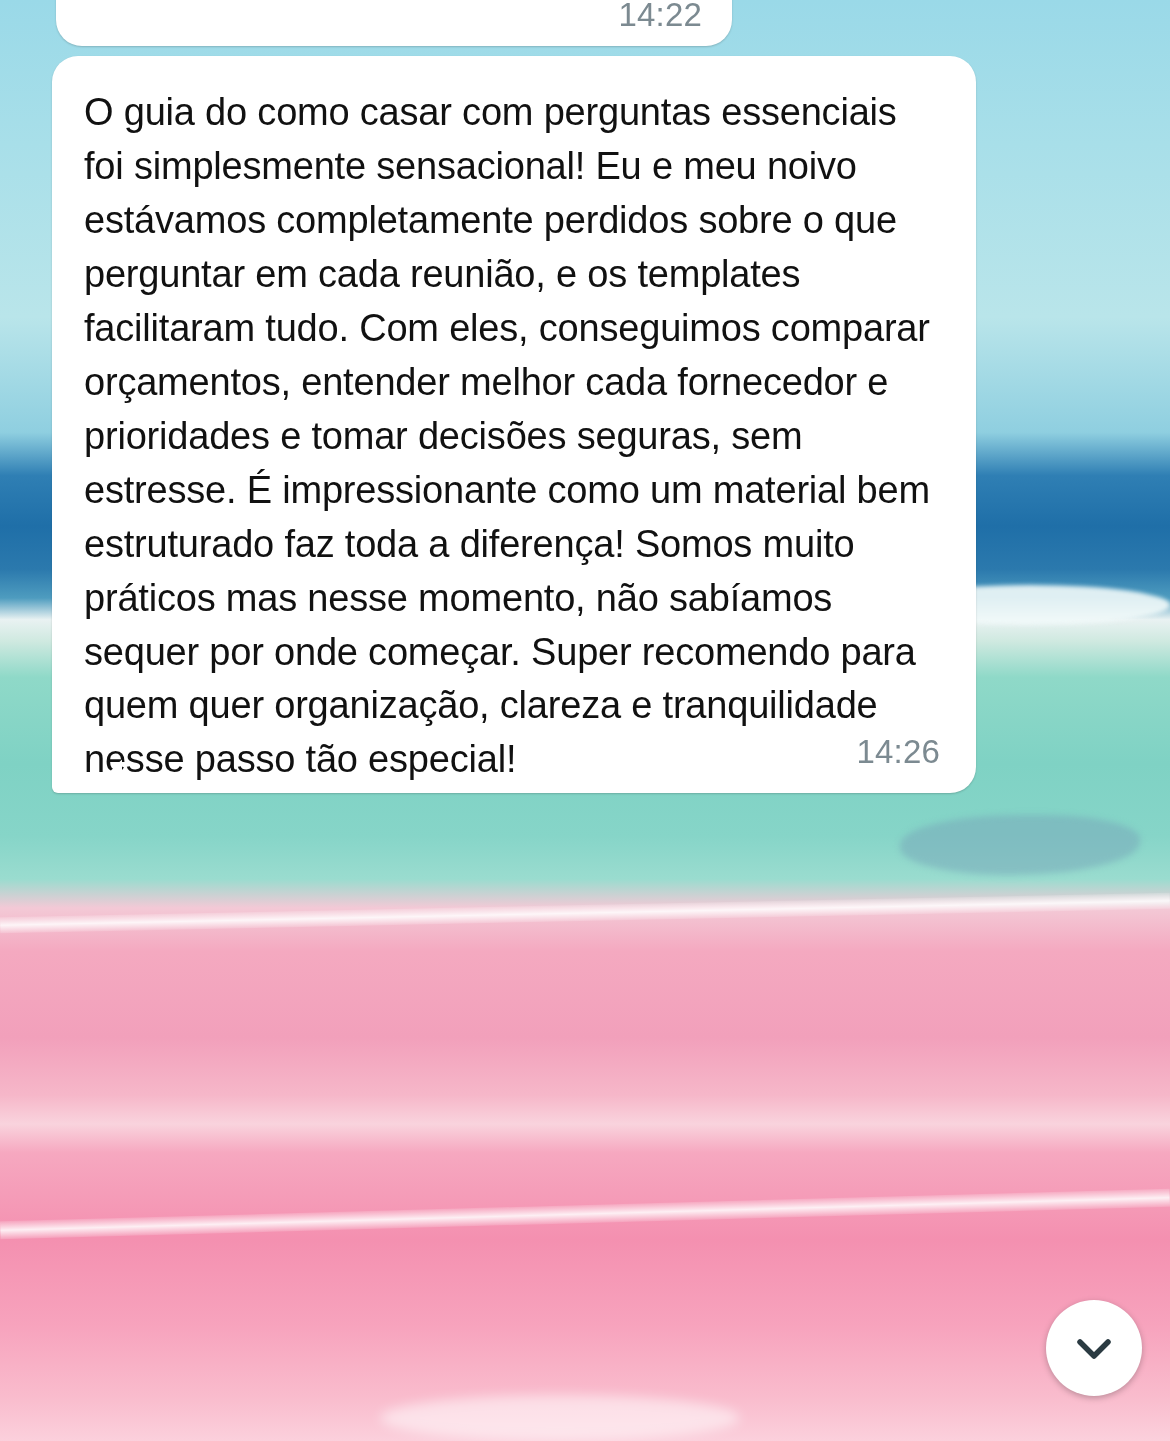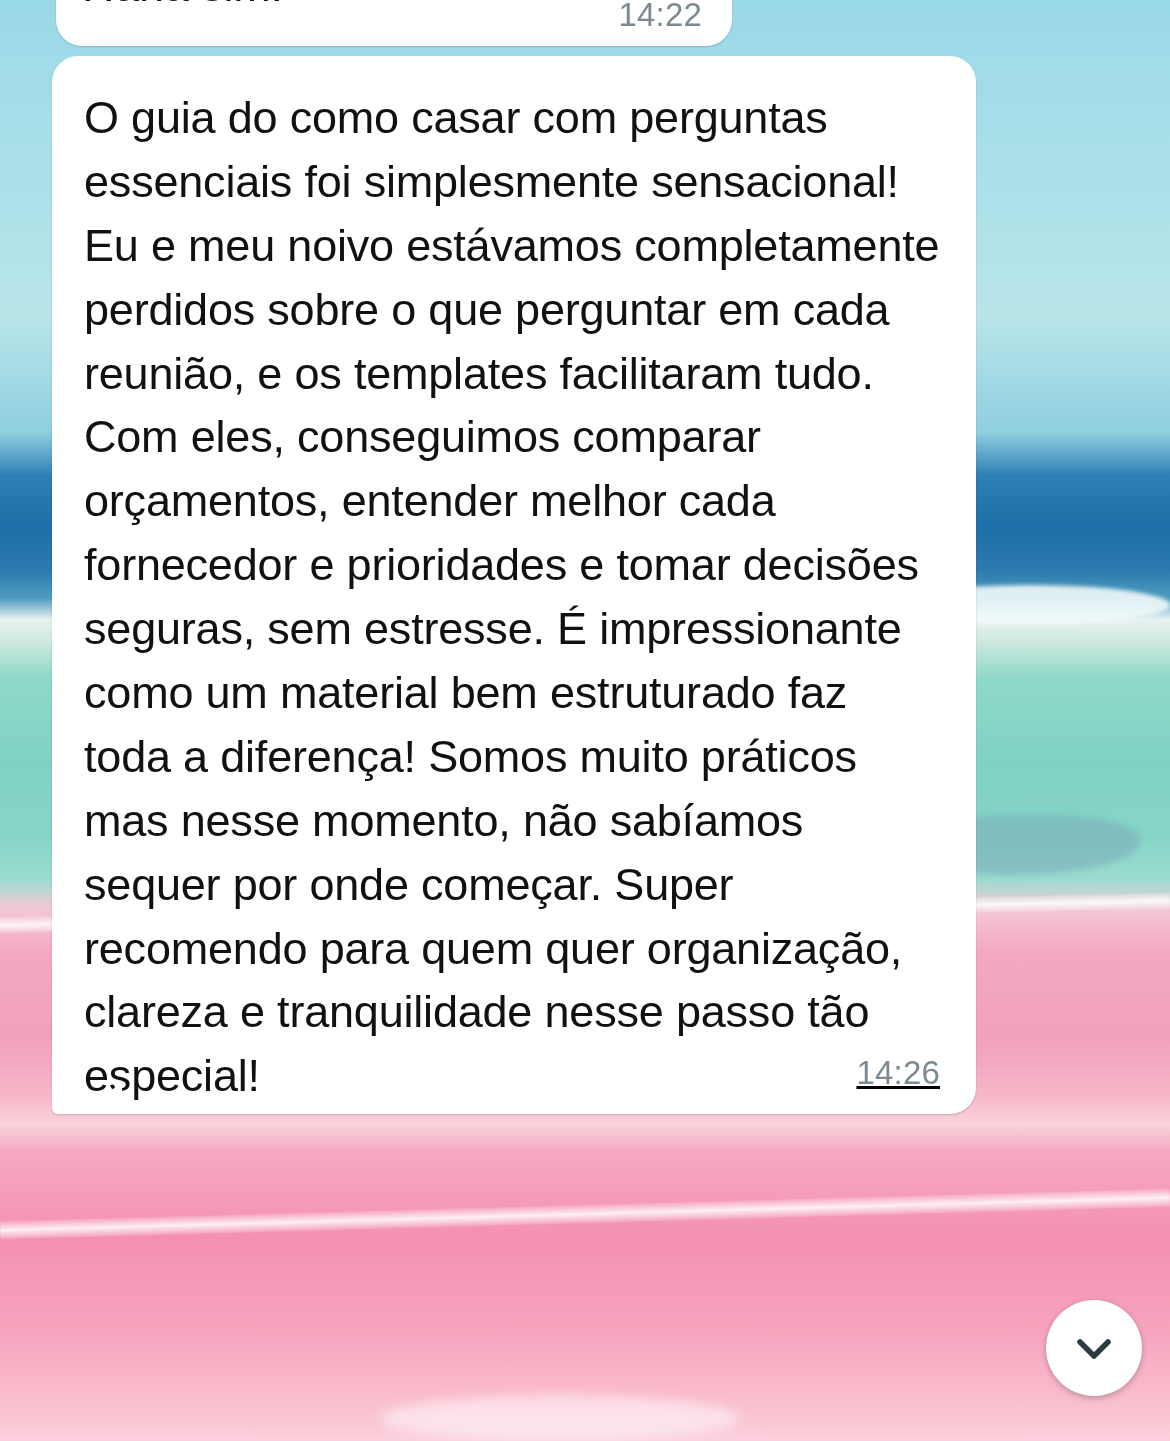--- a/index.html
+++ b/index.html
@@ -98,21 +98,21 @@
     inset: 0;
   }
   .bubble {
     position: absolute;
     background: #ffffff;
     border-radius: 26px;
     box-shadow: 0 1px 2px rgba(0,0,0,0.18);
   }
   .bubble-text {
     color: #111111;
-    font-size: 45px;
+    font-size: 38px;
     line-height: 1.42;
     letter-spacing: -0.2px;
     white-space: pre-wrap;
     display: block;
   }
   .timestamp {
     color: #7c8a91;
     font-size: 33px;
     letter-spacing: 0.2px;
   }
@@ -147,21 +147,20 @@
   }
   #bubble-review .bubble-text {
     padding-right: 2px;
   }
   #review-time-row {
     display: flex;
     justify-content: flex-end;
     margin-top: -54px;
     padding-right: 4px;
     pointer-events: none;
-    text-decoration: underline;
   }
   
   #bubble-tail {
     position: absolute;
     left: 36px;
     bottom: 0;
     width: 34px;
     height: 34px;
     background: #ffffff;
     clip-path: polygon(100% 0, 100% 100%, 0 100%);

